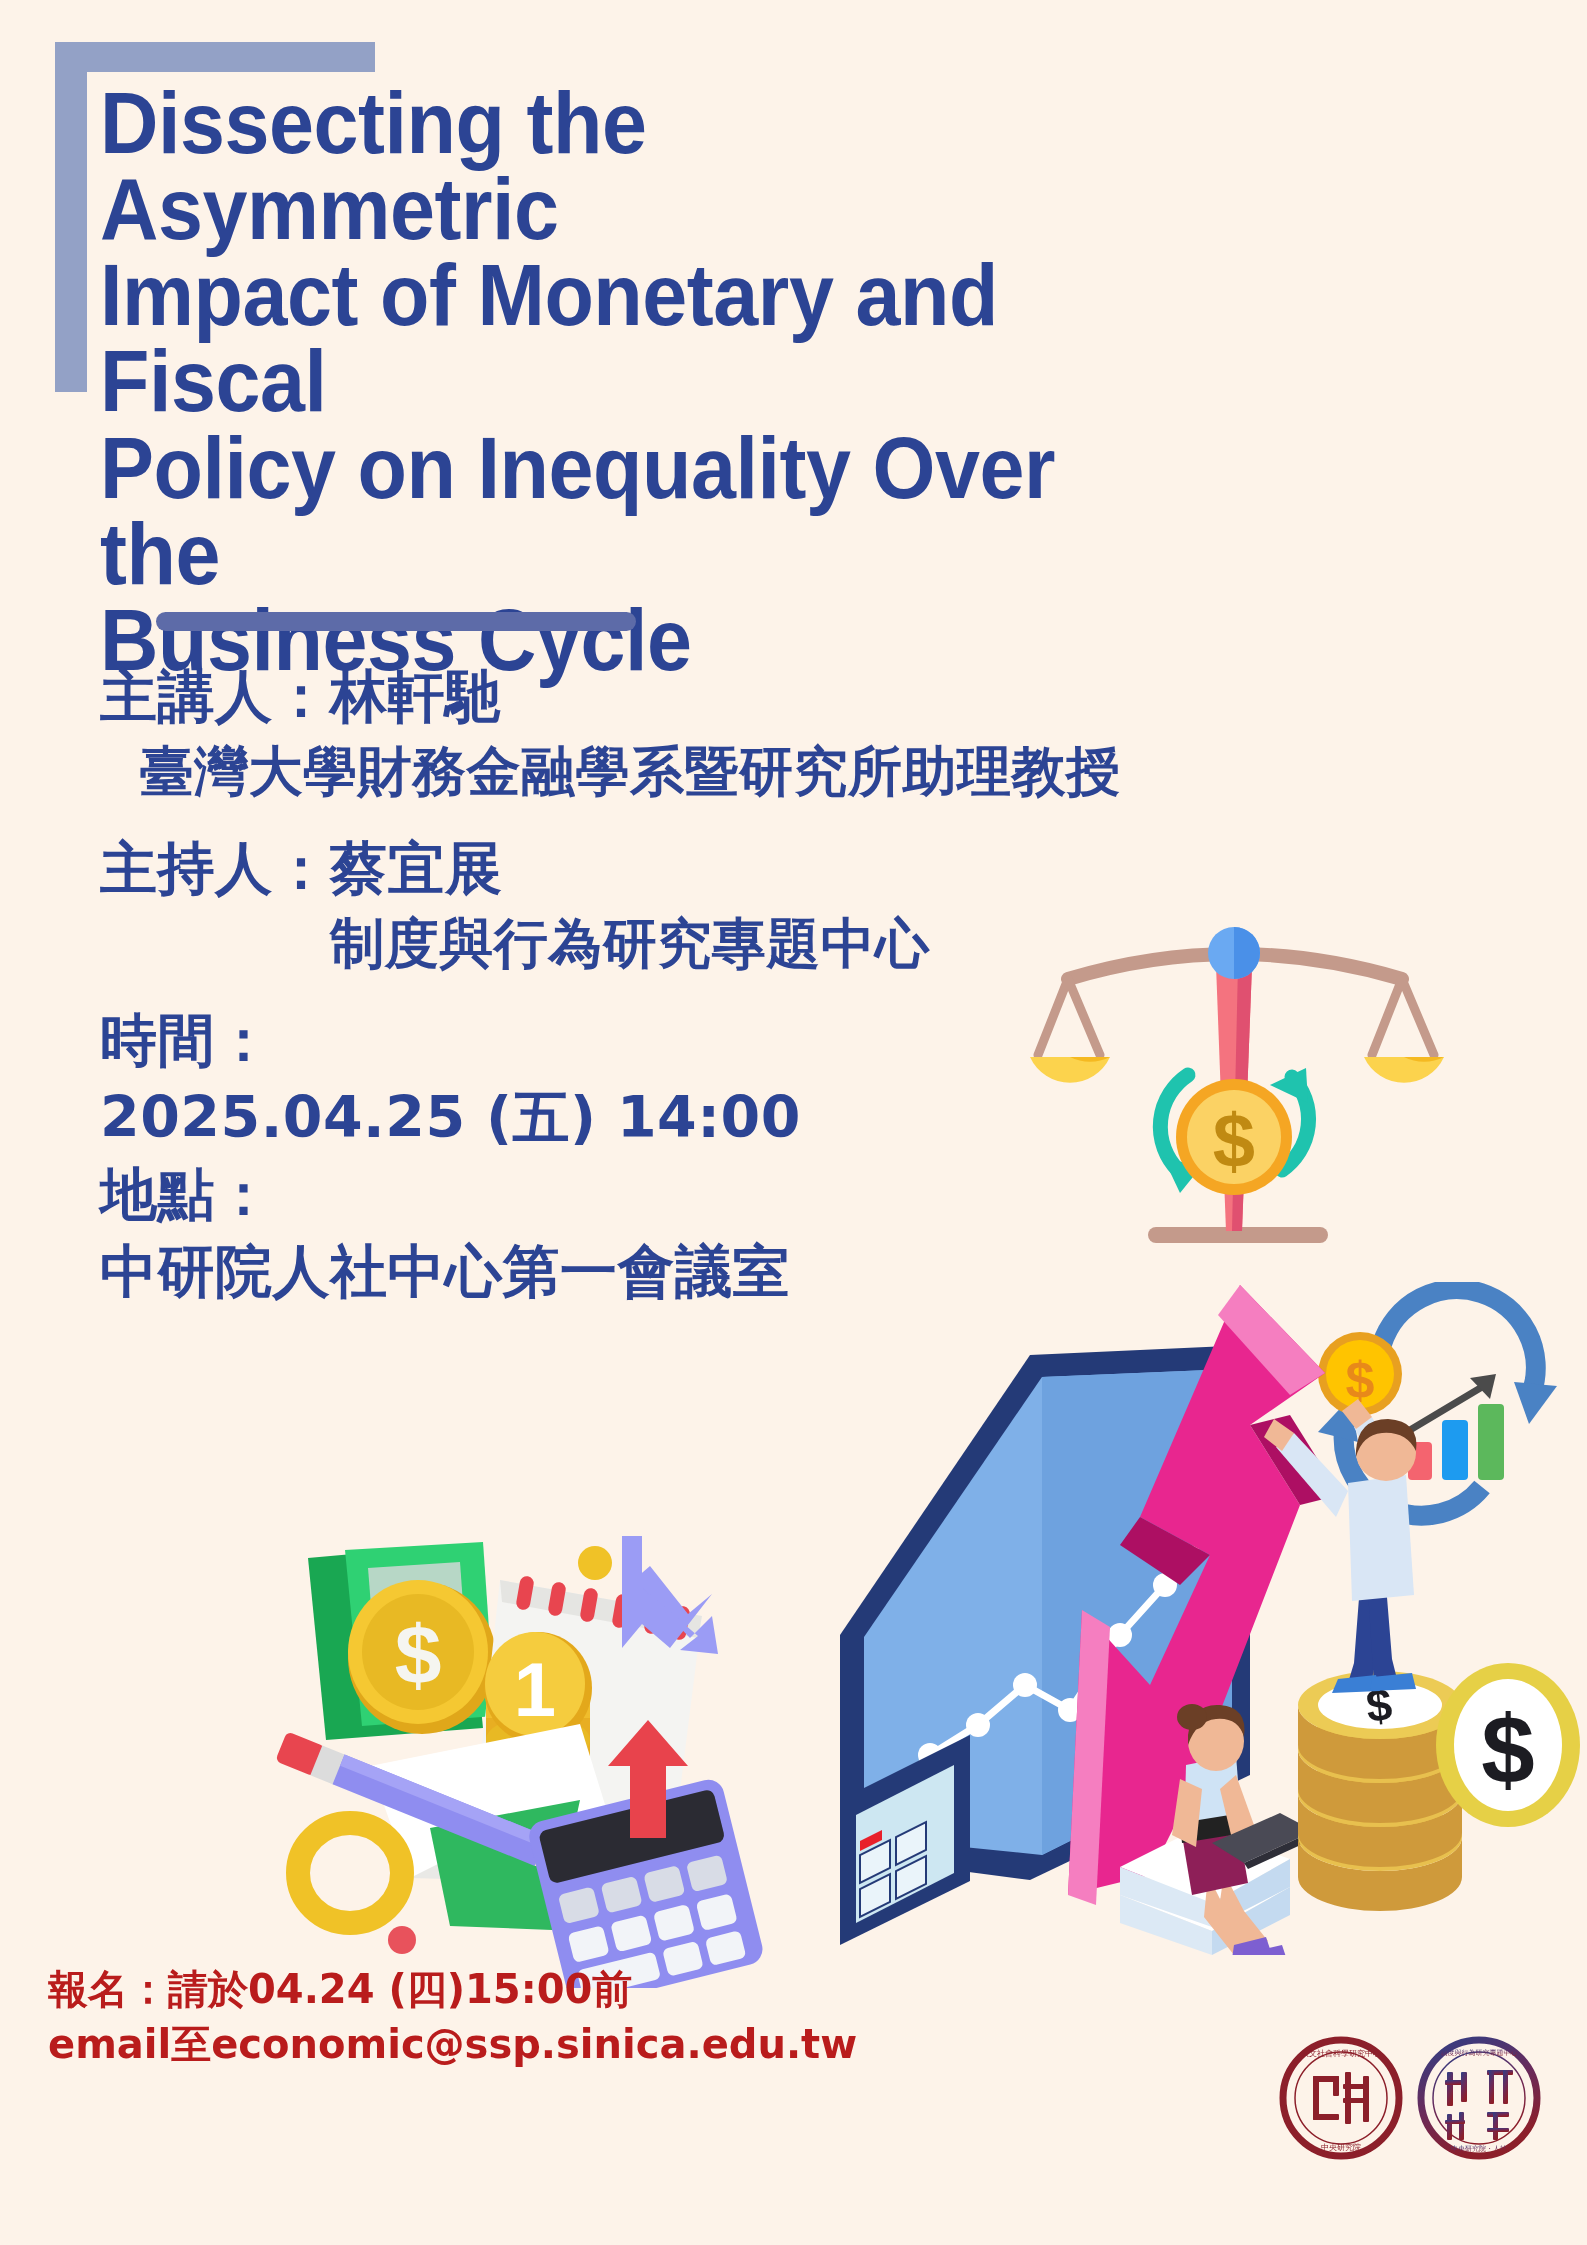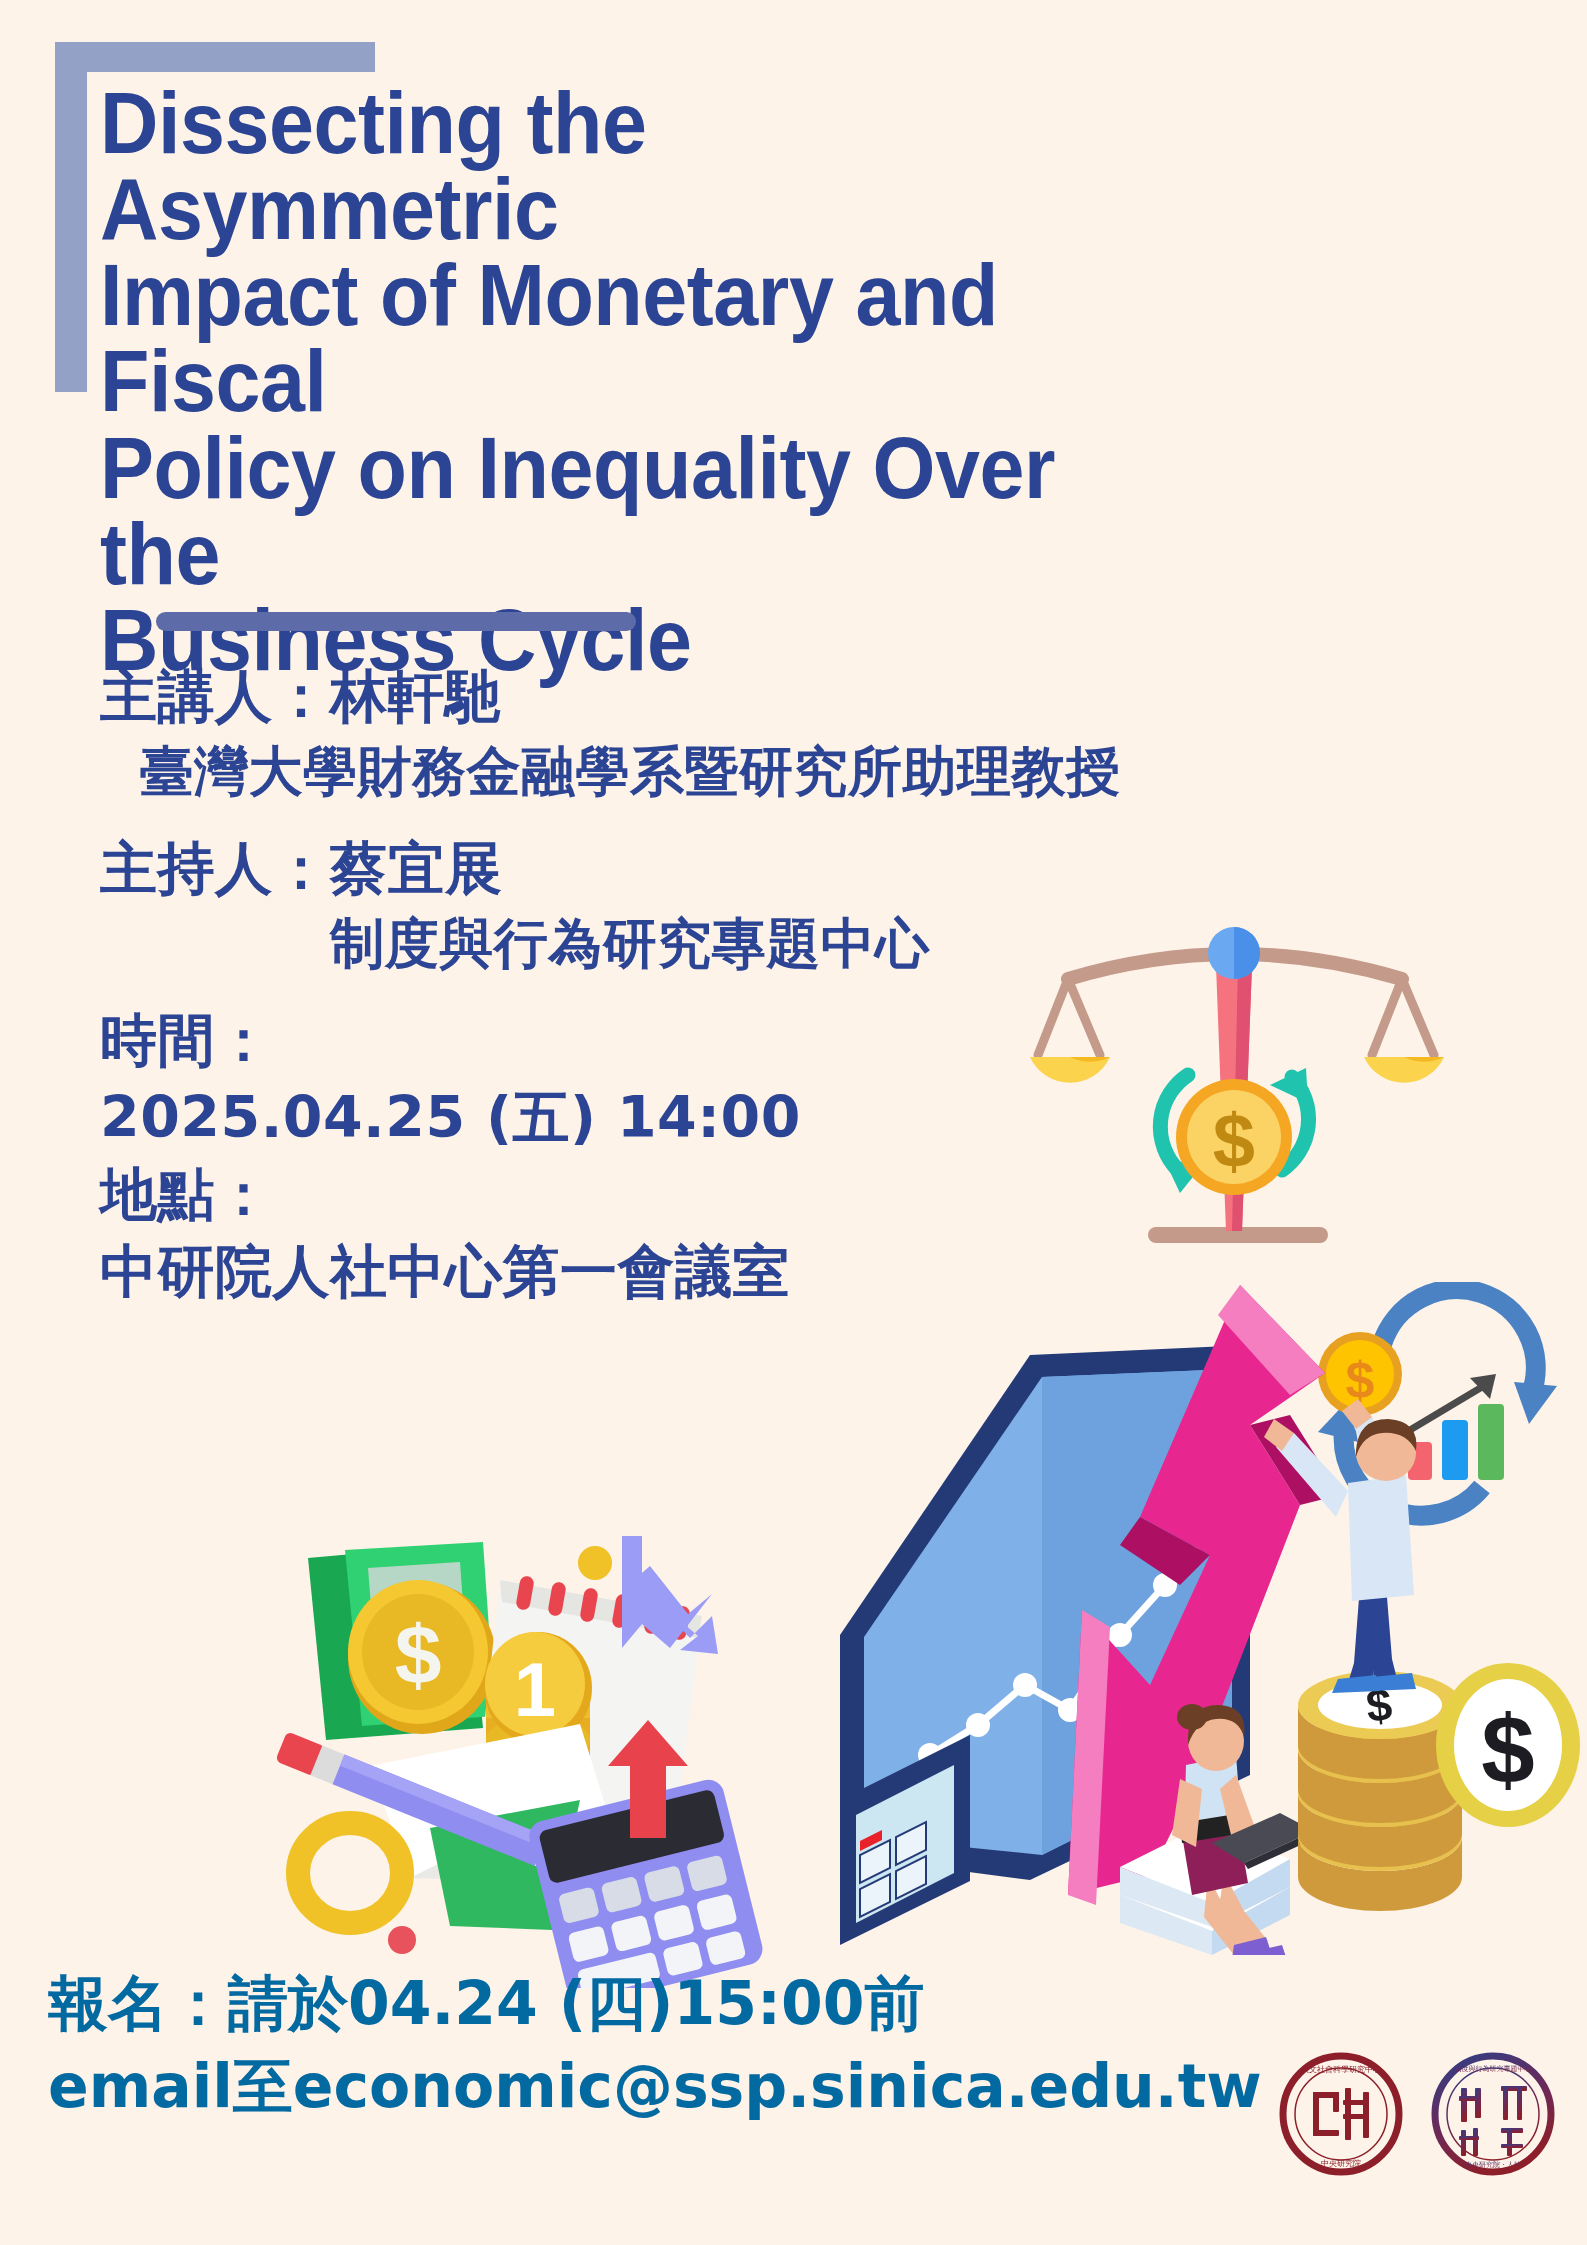--- a/index.html
+++ b/index.html
@@ -47,26 +47,26 @@
     white-space:nowrap;
   }
   .cjk.sm{font-size:54px;text-align:center;}
   .gap-l{margin-top:26px;}
   .gap-s{margin-top:4px;}
 
   
   .bottom{position:absolute;left:48px;top:1962px;width:1230px;color:#2c4494;}
   .bline{
     font-family:"DejaVu Sans","Liberation Sans",sans-serif;
-    font-weight:700;font-size:60px;line-height:1.38;
-    color:#0369a1;letter-spacing:0px;white-space:nowrap;
+    font-weight:700;font-size:40px;line-height:1.38;
+    color:#b91c1c;letter-spacing:0px;white-space:nowrap;
   }
 
   
-  .logos{position:absolute;left:1277px;top:2034px;width:285px;height:160px;display:flex;gap:24px;align-items:center;}
+  .logos{position:absolute;left:1277px;top:2034px;width:285px;height:160px;display:flex;gap:10px;}
   .seal{width:128px;height:128px;border-radius:50%;position:relative;}
 
   
   .ill{position:absolute;}
   #scales{left:1020px;top:905px;width:430px;height:360px;}
   #left-cluster{left:250px;top:1528px;width:530px;height:460px;}
   #main-iso{left:820px;top:1255px;width:760px;height:700px;}
   #cycle-icon{left:1282px;top:1282px;width:300px;height:250px;}
 </style>
 </head>

